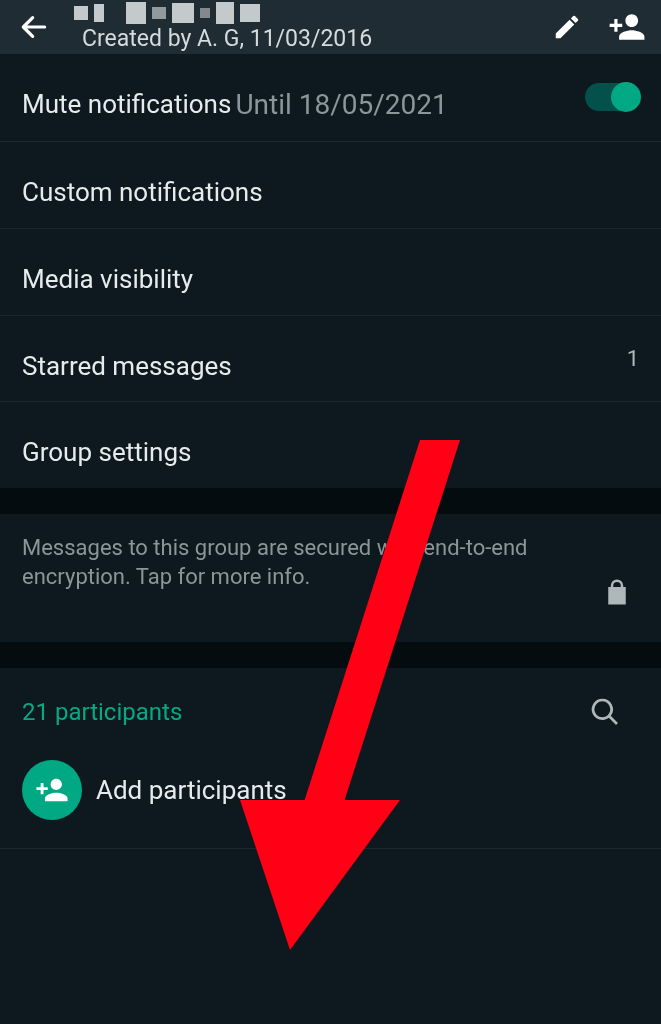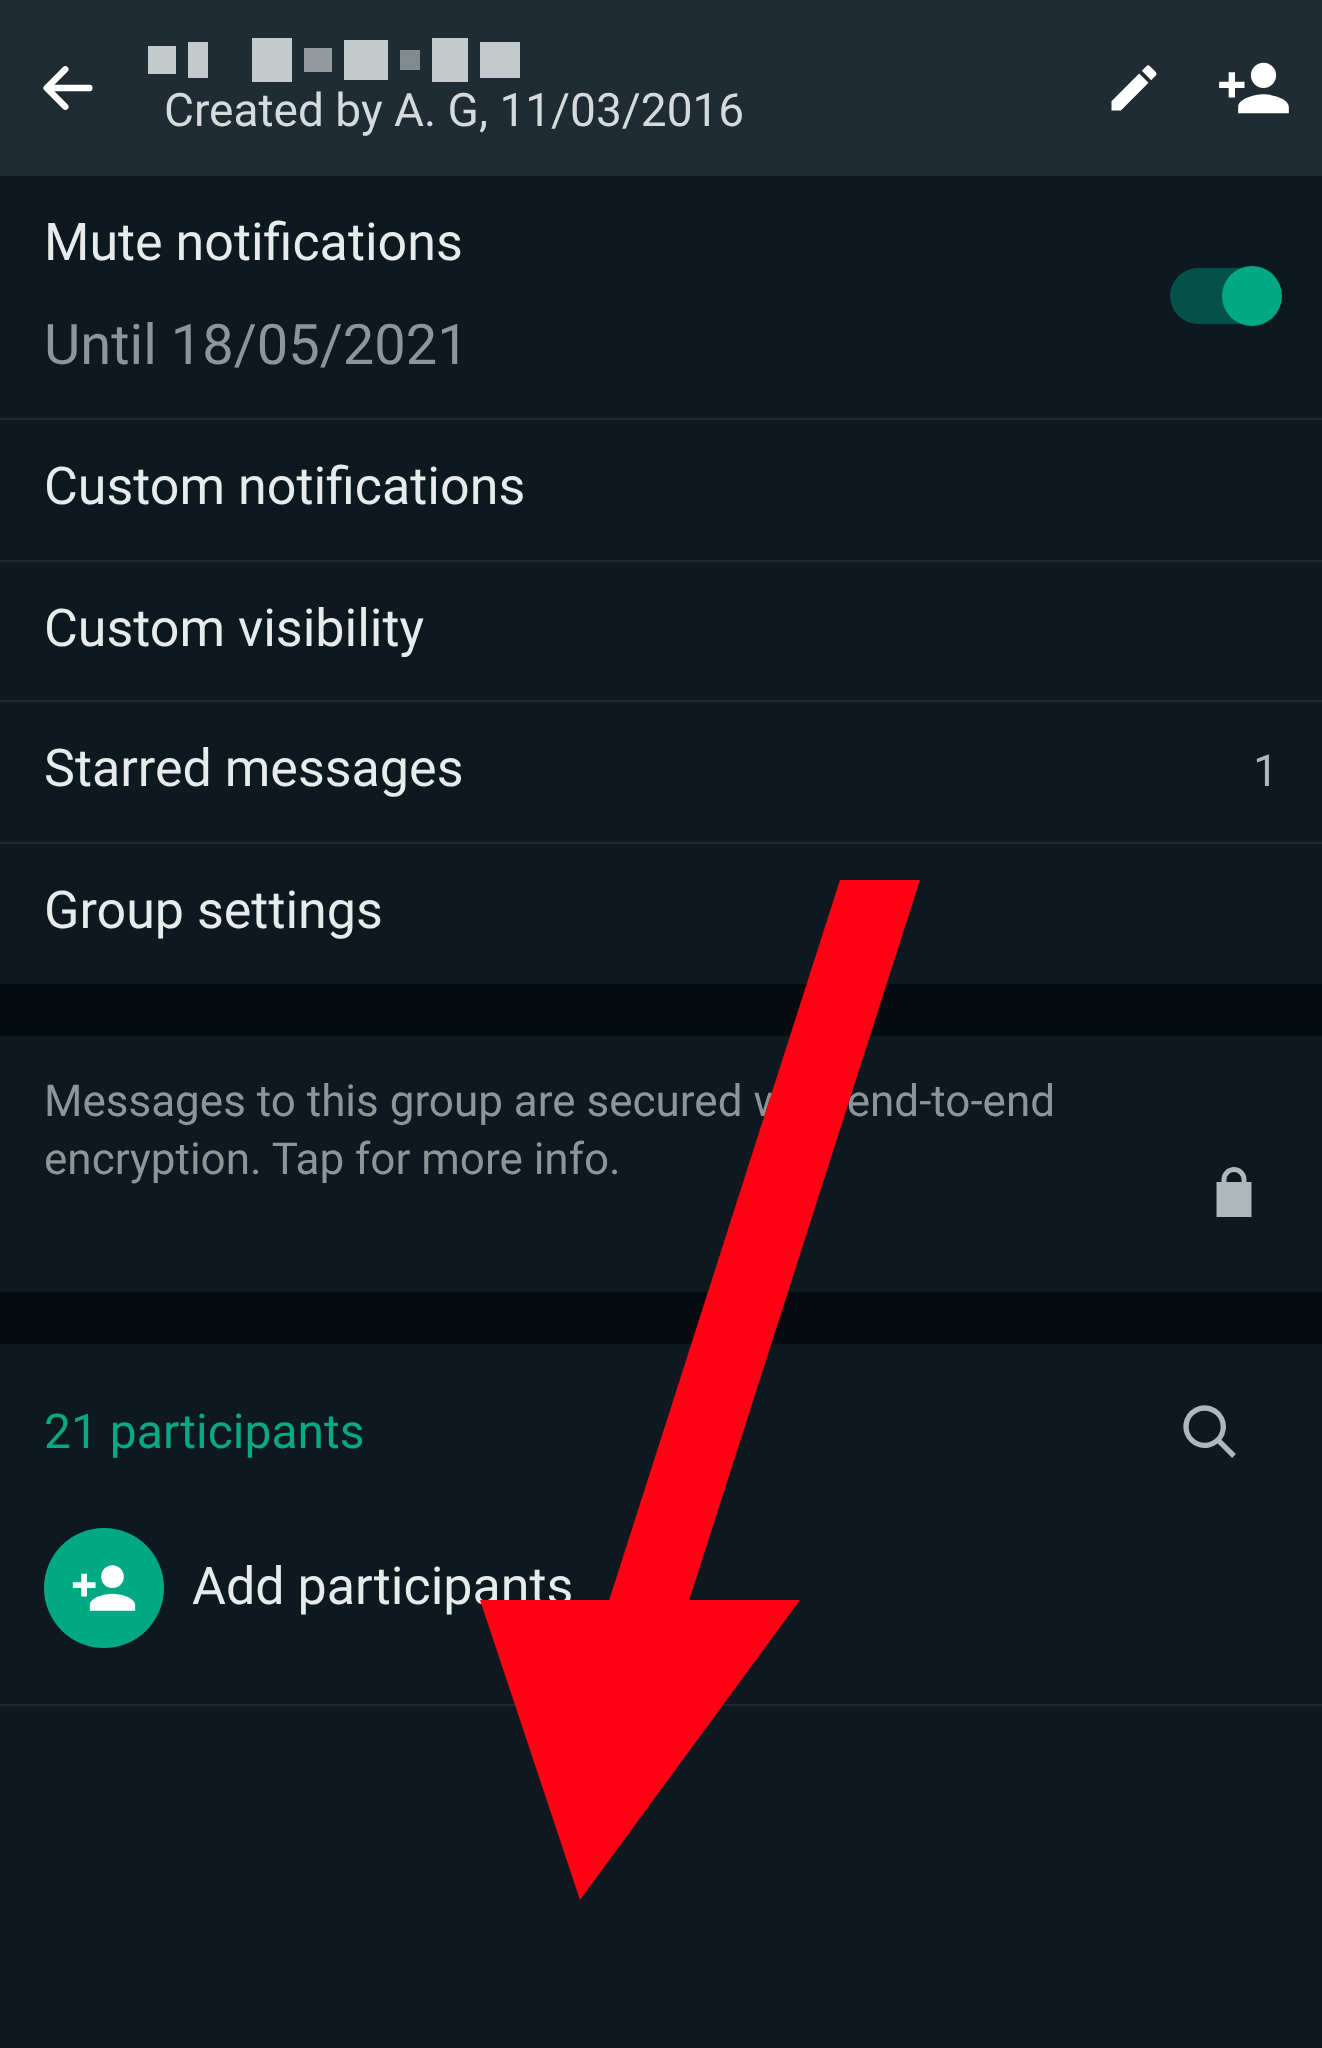--- a/index.html
+++ b/index.html
@@ -1,32 +1,32 @@
 <!DOCTYPE html>
 <html><head>
 <meta charset="utf-8">
 <style>
   * { margin:0; padding:0; box-sizing:border-box; font-family: Roboto, "Segoe UI", Arial, sans-serif; }
   html,body { width:661px; height:1024px; background:#0e181f; overflow:hidden; color:#e2e8ea; }
   .screen { width:661px; height:1024px; position:relative; background:#0e181f; }
 
   
-  .appbar { height:88px; background:#1f2c33; display:flex; align-items:center; padding:0 14px; gap:20px; }
+  .appbar { height:54px; background:#1f2c33; display:flex; align-items:center; padding:0 14px; gap:20px; }
   .appbar .back { width:40px; height:40px; display:flex; align-items:center; justify-content:center; cursor:pointer; }
   .appbar .title-wrap { flex:1; display:flex; flex-direction:column; gap:2px; }
   .appbar .title-name { display:flex; gap:6px; align-items:center; }
   .pix { background:#c4c9cb; }
   .appbar .subtitle { color:#d5dbdd; font-size:23px; line-height:1.1; margin-left:8px; }
   .appbar .action { width:40px; height:40px; display:flex; align-items:center; justify-content:center; cursor:pointer; }
 
   
   .section { background:#0e181f; }
   .row { display:flex; align-items:center; padding:20px 22px; border-bottom:1px solid #1c2930; cursor:pointer; min-height:64px; }
   .row:last-child { border-bottom:none; }
-  .row .labels { flex:1; display:flex; flex-direction:column; gap:20px; }
+  .row .labels { flex:1; display:flex; flex-direction:row; gap:4px;margin-top:16px; }
   .row .label { color:#e6ebec; font-size:26px; line-height:1.15; }
   .row .sub { color:#8a9699; font-size:28px; line-height:1.1; }
   .row .trailing { color:#aeb7ba; font-size:22px; margin-left:12px; display:flex; align-items:center; }
 
   
   .switch { width:54px; height:28px; background:#03514a; border-radius:14px; position:relative; }
   .switch .knob { width:30px; height:30px; background:#00a884; border-radius:50%; position:absolute; top:-1px; right:-2px; }
 
   
   .gap { height:26px; background:#050c10; }
@@ -105,21 +105,21 @@
     </div>
 
     <div class="row">
       <div class="labels">
         <div class="label">Custom notifications</div>
       </div>
     </div>
 
     <div class="row">
       <div class="labels">
-        <div class="label">Custom visibility</div>
+        <div class="label">Media visibility</div>
       </div>
     </div>
 
     <div class="row">
       <div class="labels">
         <div class="label">Starred messages</div>
       </div>
       <div class="trailing">1</div>
     </div>
 

